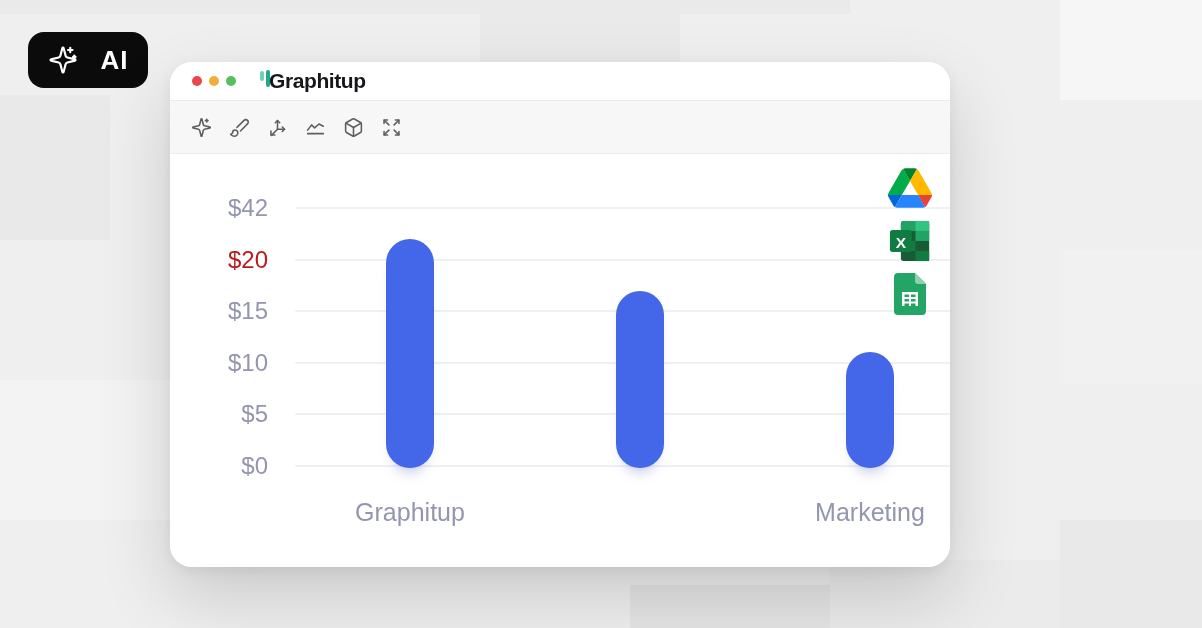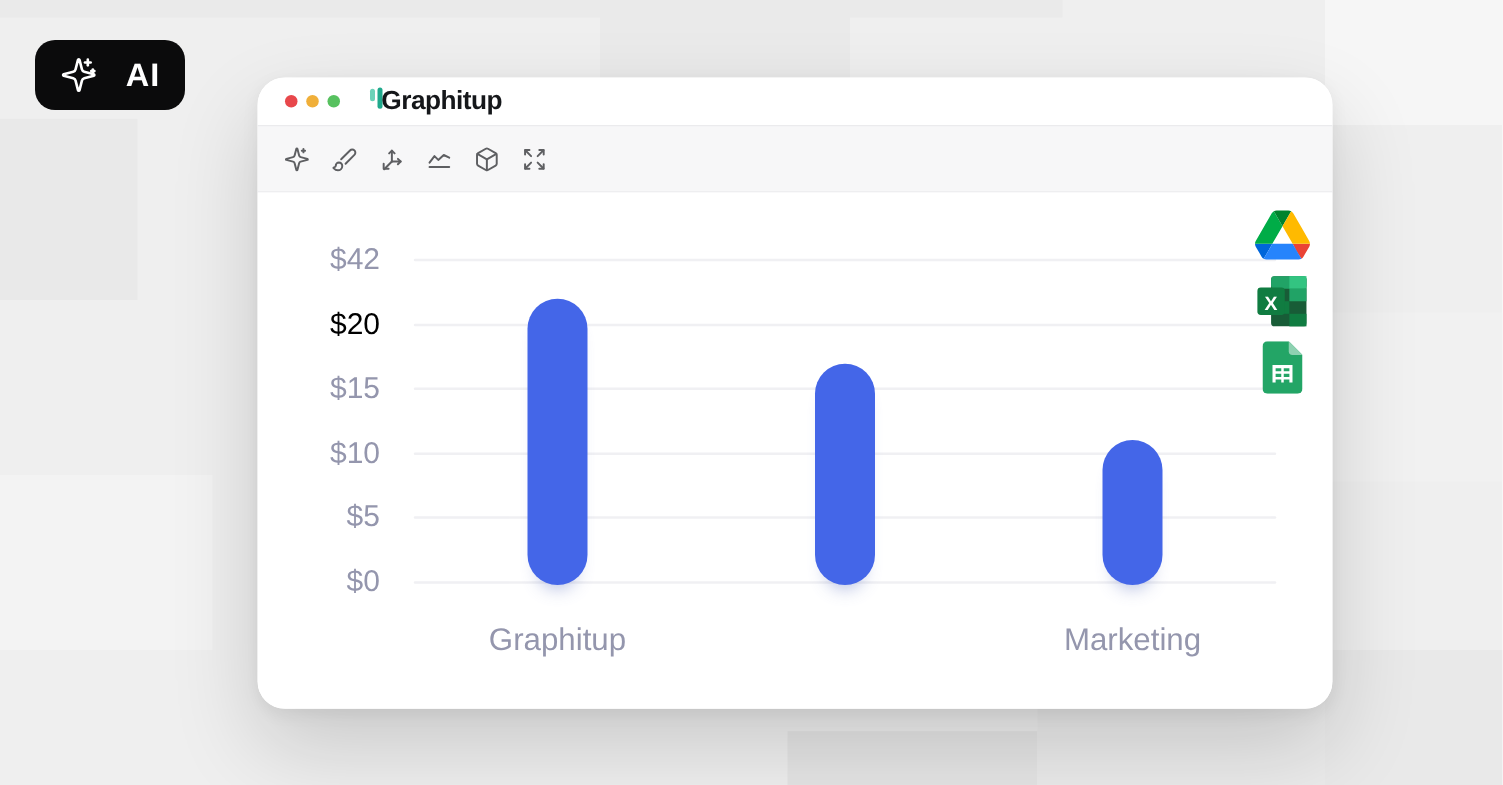--- a/index.html
+++ b/index.html
@@ -16,25 +16,24 @@
   .ai-badge {
     position:absolute; left:28px; top:32px; width:120px; height:56px;
     background:#0B0B0C; border-radius:16px;
     display:flex; align-items:center; justify-content:center; gap:10px;
     color:#fff;
   }
   .ai-badge .label { font-size:26px; font-weight:700; letter-spacing:1px;margin-left:13px; }
 
   
   .window {
-    position:absolute; left:170px; top:62px; width:860px; height:505px;
+    position:absolute; left:170px; top:62px; width:780px; height:505px;
     background:#fff; border-radius:22px;
     box-shadow:0 30px 70px rgba(0,0,0,.16), 0 4px 14px rgba(0,0,0,.06);
     overflow:hidden;
-    margin-left:36px;
   }
   .titlebar {
     height:38px; display:flex; align-items:center; padding:0 22px;
     background:#fff;
   }
   .traffic { display:flex; gap:7px; margin-right:24px; }
   .traffic span { width:10px; height:10px; border-radius:50%; display:block; }
   .logo { display:flex; align-items:flex-start; gap:1px; }
   .logo-mark { display:flex; align-items:flex-start; gap:2px; height:18px; margin-top:1px; }
   .logo-mark i { display:block; width:4px; border-radius:2px; }
@@ -197,21 +196,21 @@
             <path d="M3.5 16.5v4h4"></path>
         </svg>
       </span>
     </div>
   </div>
 
   <div class="chart-area" id="chart-area">
       <div class="gridline" style="left: 125px; width: 690px; top: 53px;"></div>
       <div class="ytick" style="left: 0px; top: 40px; color: rgb(148, 150, 173);">$42</div>
       <div class="gridline" style="left: 125px; width: 690px; top: 104.6px;"></div>
-      <div class="ytick" style="left: 0px; top: 91.6px; color: #000000;">$20</div>
+      <div class="ytick" style="left: 0px; top: 91.6px; color: #b91c1c;">$20</div>
       <div class="gridline" style="left: 125px; width: 690px; top: 156.2px;"></div>
       <div class="ytick" style="left: 0px; top: 143.2px; color: rgb(148, 150, 173);">$15</div>
       <div class="gridline" style="left: 125px; width: 690px; top: 207.8px;"></div>
       <div class="ytick" style="left: 0px; top: 194.8px; color: rgb(148, 150, 173);">$10</div>
       <div class="gridline" style="left: 125px; width: 690px; top: 259.4px;"></div>
       <div class="ytick" style="left: 0px; top: 246.4px; color: rgb(148, 150, 173);">$5</div>
       <div class="gridline" style="left: 125px; width: 690px; top: 311px;"></div>
       <div class="ytick" style="left: 0px; top: 298px; color: rgb(148, 150, 173);">$0</div>
       <div class="bar" style="left: 216px; width: 48px; top: 84.96px; height: 229.04px; background: rgb(68, 102, 232);"></div>
       <div class="xtick" style="left: 150px; top: 344px; color: rgb(148, 150, 173);">Graphitup</div>

